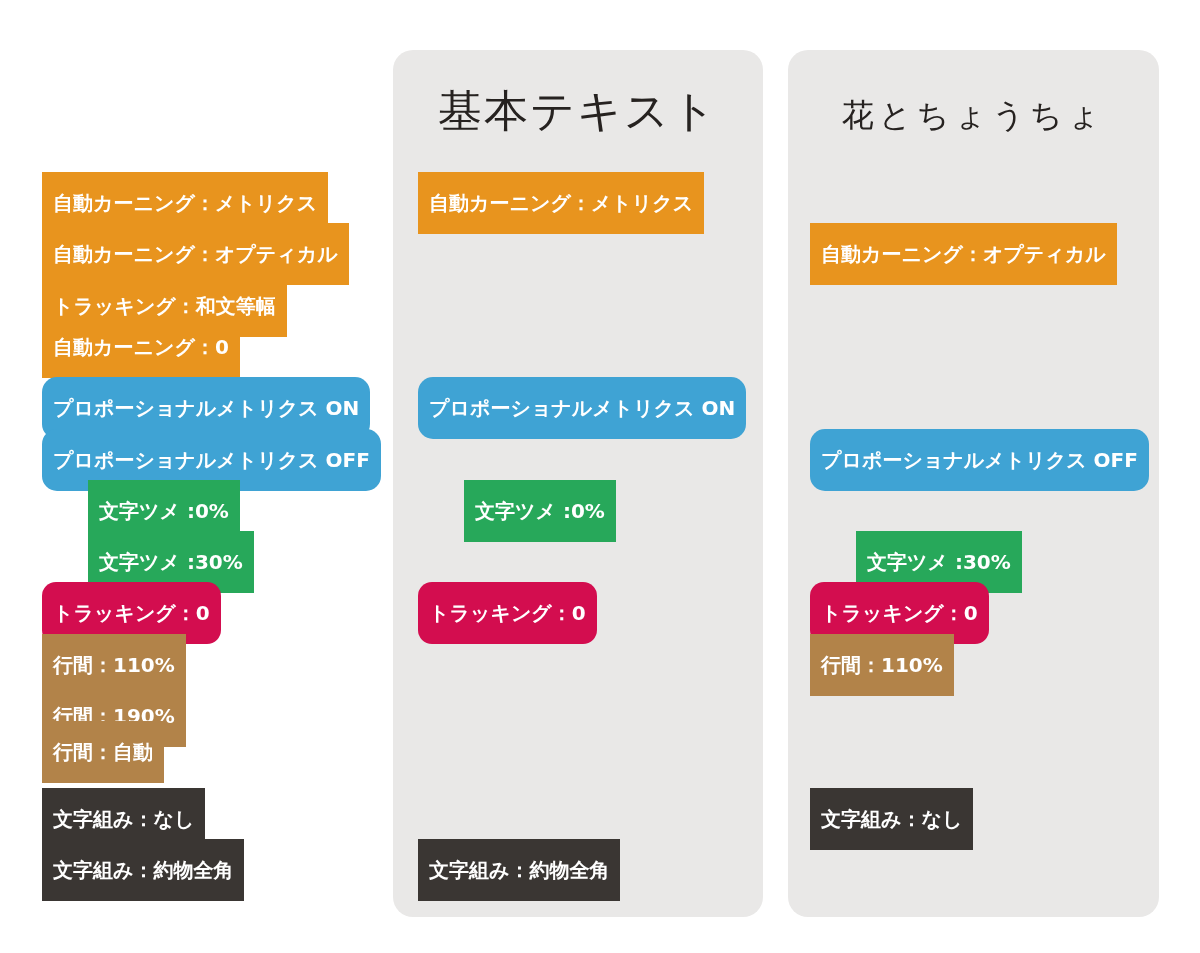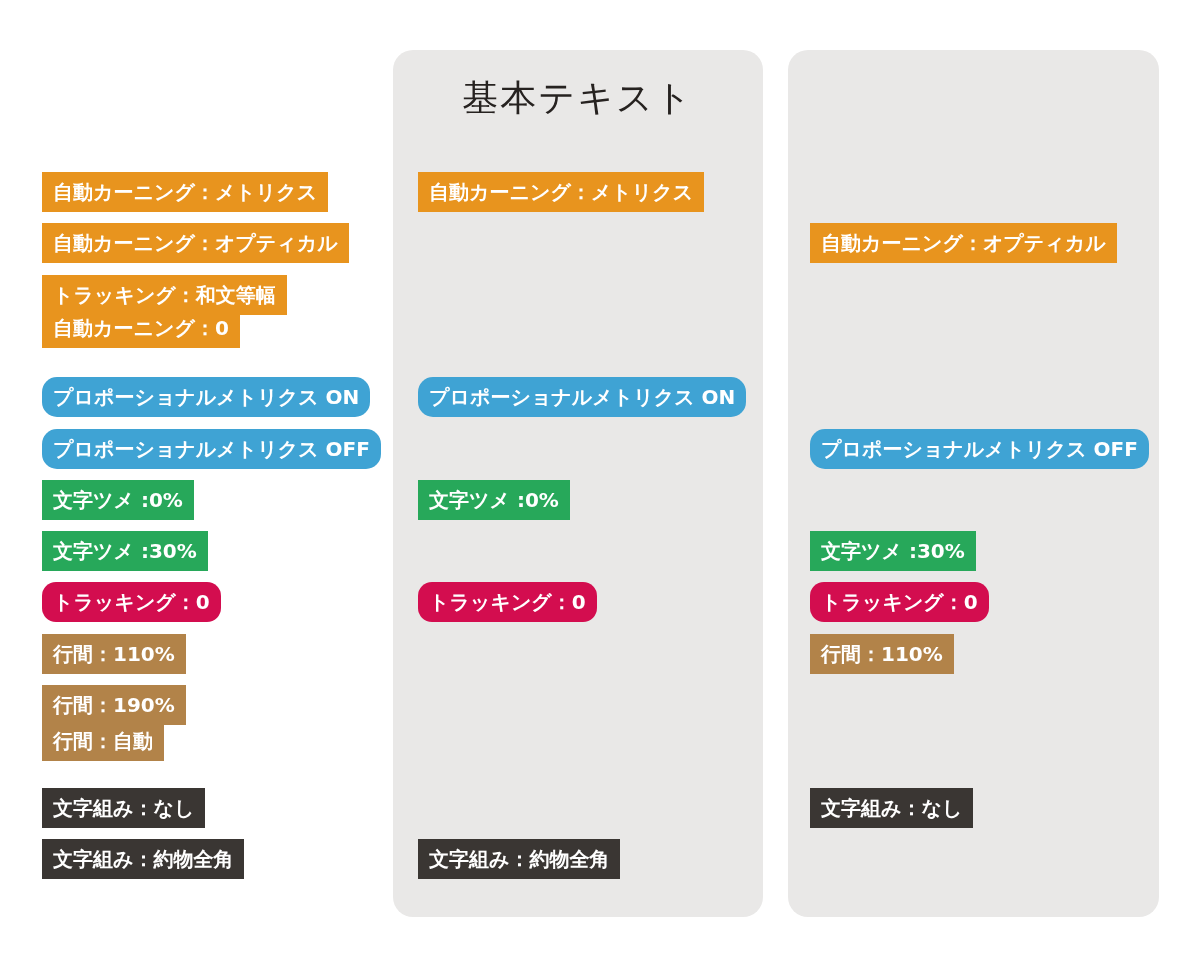--- a/index.html
+++ b/index.html
@@ -30,62 +30,62 @@
   .panel-title {
     position: absolute;
     left: 0;
     right: 0;
     margin: 0;
     text-align: center;
     color: var(--title_color);
     font-family: "DejaVu Sans", sans-serif;
   }
   #panel-basic .panel-title {
-    top: 24px;
-    font-size: 36px;
+    top: 32px;
+    font-size: 44px;
     font-weight: 300;
     letter-spacing: 2px;
   }
   #panel-hana .panel-title {
     top: 44px;
     font-size: 32px;
     font-weight: 400;
     letter-spacing: 5px;
   }
   .tag {
     position: absolute;
     left: 0;
     height: 30px;
     line-height: 30px;
-    padding: 5px 11px;
+    padding: 16px 11px;
     font-size: 20px;
     font-weight: bold;
     color: var(--label_text);
     white-space: nowrap;
     font-family: "DejaVu Sans", sans-serif;
   }
   .panel .tag { left: 25px; }
   #panel-hana .tag { left: 22px; }
   .c-orange { background: var(--accent_orange); }
   .c-blue   { background: var(--accent_blue); border-radius: 15px; }
-  .c-green  { background: var(--accent_green); }
+  .c-green  { background: var(--accent_green); margin-left: 46px; }
   .c-red    { background: var(--accent_red); border-radius: 14px; }
   .c-tan    { background: var(--accent_tan); }
   .c-dark   { background: var(--accent_dark); }
 </style>
 </head>
 <body>
 
 <div class="page">
 
   <div class="legend">
     <div class="tag c-orange" style="top:172px">自動カーニング：メトリクス</div>
     <div class="tag c-orange" style="top:223px">自動カーニング：オプティカル</div>
     <div class="tag c-orange" style="top:275px">トラッキング：和文等幅</div>
-    <div class="tag c-orange" style="top:308px">自動カーニング：0</div>
+    <div class="tag c-orange" style="top:316px">自動カーニング：0</div>
     <div class="tag c-blue" style="top:377px">プロポーショナルメトリクス ON</div>
     <div class="tag c-blue" style="top:429px">プロポーショナルメトリクス OFF</div>
     <div class="tag c-green" style="top:480px">文字ツメ :0%</div>
     <div class="tag c-green" style="top:531px">文字ツメ :30%</div>
     <div class="tag c-red" style="top:582px">トラッキング：0</div>
     <div class="tag c-tan" style="top:634px">行間：110%</div>
     <div class="tag c-tan" style="top:685px">行間：190%</div>
     <div class="tag c-tan" style="top:721px">行間：自動</div>
     <div class="tag c-dark" style="top:788px">文字組み：なし</div>
     <div class="tag c-dark" style="top:839px">文字組み：約物全角</div>
@@ -94,20 +94,21 @@
   <section class="panel" id="panel-basic">
     <h2 class="panel-title">基本テキスト</h2>
     <div class="tag c-orange" style="top:122px">自動カーニング：メトリクス</div>
     <div class="tag c-blue" style="top:327px">プロポーショナルメトリクス ON</div>
     <div class="tag c-green" style="top:430px">文字ツメ :0%</div>
     <div class="tag c-red" style="top:532px">トラッキング：0</div>
     <div class="tag c-dark" style="top:789px">文字組み：約物全角</div>
   </section>
 
   <section class="panel" id="panel-hana">
+    <h2 class="panel-title">花とちょうちょ</h2>
     <div class="tag c-orange" style="top:173px">自動カーニング：オプティカル</div>
     <div class="tag c-blue" style="top:379px">プロポーショナルメトリクス OFF</div>
     <div class="tag c-green" style="top:481px">文字ツメ :30%</div>
     <div class="tag c-red" style="top:532px">トラッキング：0</div>
     <div class="tag c-tan" style="top:584px">行間：110%</div>
     <div class="tag c-dark" style="top:738px">文字組み：なし</div>
   </section>
 
 </div>
 

